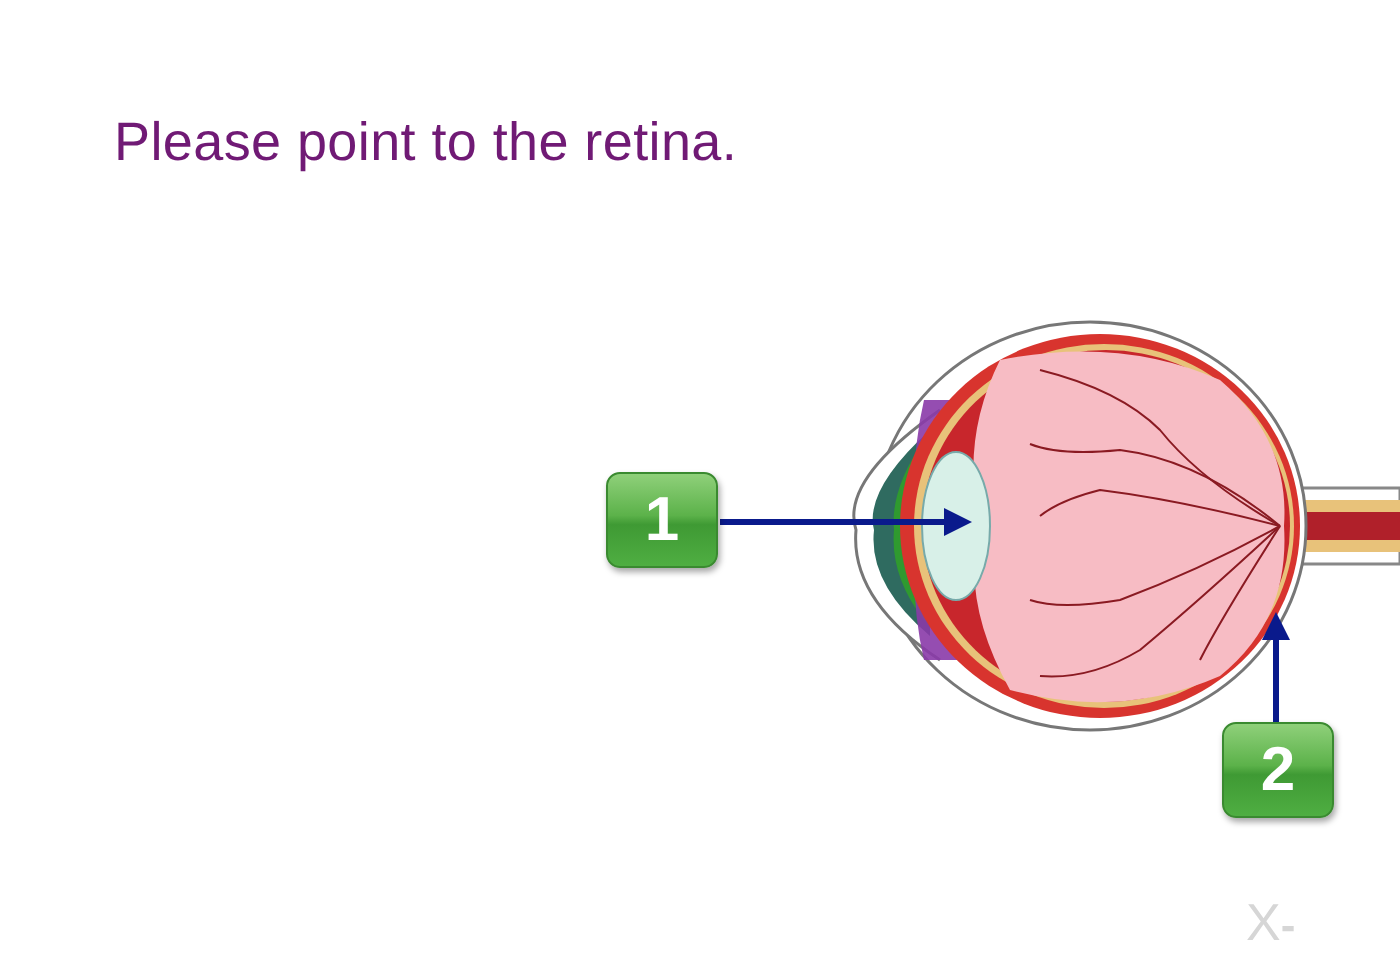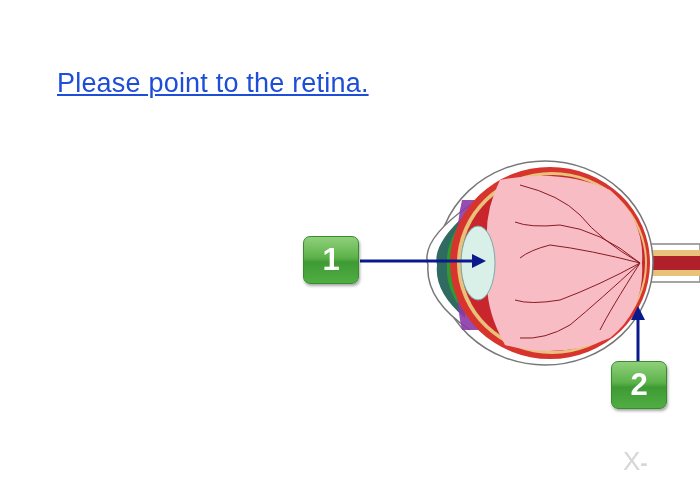--- a/index.html
+++ b/index.html
@@ -1,17 +1,17 @@
 <!DOCTYPE html>
 <html><head>
   <meta charset="utf-8">
   <style>
     html, body { margin:0; padding:0; }
     body { width:700px; height:480px; background:#ffffff; position:relative; overflow:hidden; font-family:"Liberation Sans", sans-serif; }
-    .prompt { position:absolute; left:57px; top:68px; font-size:27px; color:#1d4ed8; letter-spacing:0.2px;text-decoration:underline; }
+    .prompt { position:absolute; left:57px; top:56px; font-size:27px; color:#701a75; letter-spacing:0.2px; }
     .diagram { position:absolute; left:0; top:0; width:700px; height:480px; }
     .badge { position:absolute; width:54px; height:46px; border-radius:7px;
       background:linear-gradient(to bottom, #8fd07a 0%, #5cb24a 45%, #3f9a34 55%, #4fae42 100%);
       border:1px solid #3a8a30; box-shadow:1px 2px 3px rgba(0,0,0,0.35);
       color:#fff; font-size:31px; font-weight:bold; text-align:center; line-height:46px; cursor:pointer; }
     .badge-1 { left:303px; top:236px; }
     .badge-2 { left:611px; top:361px; }
     .logo { position:absolute; left:623px; top:446px; color:#d6d6d6; font-size:22px; font-weight:bold; }
     .logo .x { font-size:26px; font-weight:normal; }
   </style>

